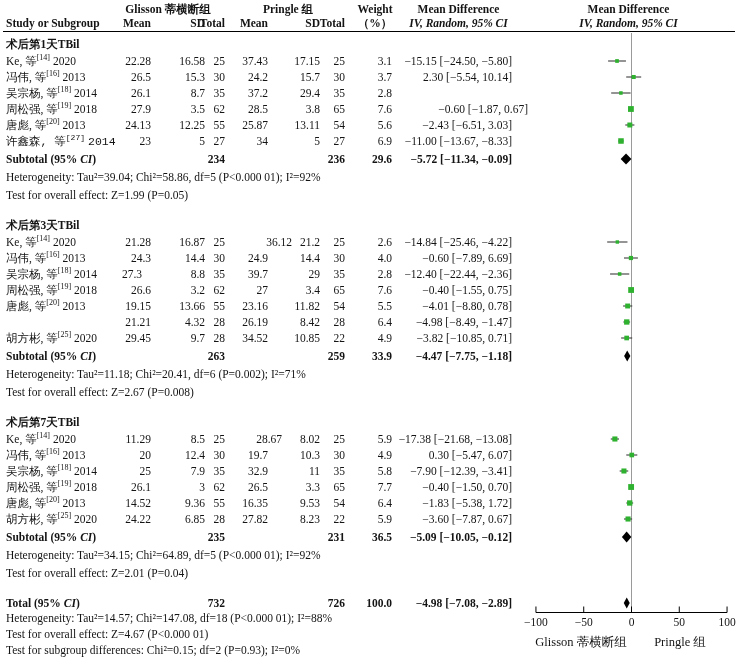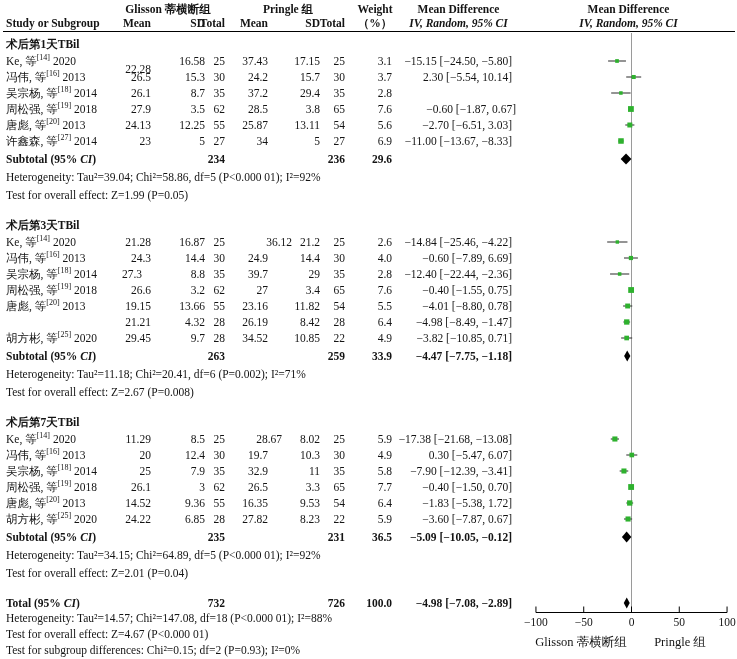--- a/index.html
+++ b/index.html
@@ -38,21 +38,21 @@
   <div class="hcell c it" style="left:556px;top:16px;width:145px">IV, Random, 95% CI</div>
 
   <div class="rule"></div>
 
   <div id="rows">
       <div class="row" style="top: 36.5px;">
         <div class="cell bold" style="left: 6px; width: 320px;">术后第1天TBil</div>
       </div>
       <div class="row" style="top: 53.5px;">
         <div class="cell" style="left: 6px; width: 260px;"><span>Ke, 等</span><sup>[14]</sup><span style="margin-left: 3px;">2020</span></div>
-        <div class="cell r" style="left: 81px; width: 70px; margin-top: 8px;">22.28</div>
+        <div class="cell r" style="left: 81px; width: 70px;">22.28</div>
         <div class="cell r" style="left: 135px; width: 70px;">16.58</div>
         <div class="cell r" style="left: 155px; width: 70px;">25</div>
         <div class="cell r" style="left: 198px; width: 70px;">37.43</div>
         <div class="cell r" style="left: 250px; width: 70px;">17.15</div>
         <div class="cell r" style="left: 275px; width: 70px;">25</div>
         <div class="cell r" style="left: 322px; width: 70px;">3.1</div>
         <div class="cell r" style="left: 362px; width: 150px;">−15.15 [−24.50, −5.80]</div>
       </div>
       <div class="row" style="top: 69.5px;">
         <div class="cell" style="left: 6px; width: 260px;"><span>冯伟, 等</span><sup>[16]</sup><span style="margin-left: 3px;">2013</span></div>
@@ -77,49 +77,50 @@
       </div>
       <div class="row" style="top: 101.5px;">
         <div class="cell" style="left: 6px; width: 260px;"><span>周松强, 等</span><sup>[19]</sup><span style="margin-left: 3px;">2018</span></div>
         <div class="cell r" style="left: 81px; width: 70px;">27.9</div>
         <div class="cell r" style="left: 135px; width: 70px;">3.5</div>
         <div class="cell r" style="left: 155px; width: 70px;">62</div>
         <div class="cell r" style="left: 198px; width: 70px;">28.5</div>
         <div class="cell r" style="left: 250px; width: 70px;">3.8</div>
         <div class="cell r" style="left: 275px; width: 70px;">65</div>
         <div class="cell r" style="left: 322px; width: 70px;">7.6</div>
-        <div class="cell r" style="left: 366px; width: 150px; text-align: right;">−0.60 [−1.87, 0.67]</div>
+        <div class="cell r" style="left: 378px; width: 150px; text-align: right;">−0.60 [−1.87, 0.67]</div>
       </div>
       <div class="row" style="top: 117.5px;">
         <div class="cell" style="left: 6px; width: 260px;"><span>唐彪, 等</span><sup>[20]</sup><span style="margin-left: 3px;">2013</span></div>
         <div class="cell r" style="left: 81px; width: 70px;">24.13</div>
         <div class="cell r" style="left: 135px; width: 70px;">12.25</div>
         <div class="cell r" style="left: 155px; width: 70px;">55</div>
         <div class="cell r" style="left: 198px; width: 70px;">25.87</div>
         <div class="cell r" style="left: 250px; width: 70px;">13.11</div>
         <div class="cell r" style="left: 275px; width: 70px;">54</div>
         <div class="cell r" style="left: 322px; width: 70px;">5.6</div>
-        <div class="cell r" style="left: 362px; width: 150px;">−2.70 [−6.51, 3.03]</div>
+        <div class="cell r" style="left: 362px; width: 150px;">−2.43 [−6.51, 3.03]</div>
       </div>
       <div class="row" style="top: 133.5px;">
-        <div class="cell" style="left: 6px; width: 260px;"><span>许鑫森, 等</span><sup>[27]</sup><span style="margin-left: 3px;">2014</span></div>
+        <div class="cell" style="left: 6px; width: 260px; font-family: Liberation Mono, monospace;"><span>许鑫森, 等</span><sup>[27]</sup><span style="margin-left: 3px;">2014</span></div>
         <div class="cell r" style="left: 81px; width: 70px;">23</div>
         <div class="cell r" style="left: 135px; width: 70px;">5</div>
         <div class="cell r" style="left: 155px; width: 70px;">27</div>
         <div class="cell r" style="left: 198px; width: 70px;">34</div>
         <div class="cell r" style="left: 250px; width: 70px;">5</div>
         <div class="cell r" style="left: 275px; width: 70px;">27</div>
         <div class="cell r" style="left: 322px; width: 70px;">6.9</div>
         <div class="cell r" style="left: 362px; width: 150px;">−11.00 [−13.67, −8.33]</div>
       </div>
       <div class="row" style="top: 151.5px;">
         <div class="cell bold" style="left: 6px; width: 260px;"><span>Subtotal (95% </span><i>CI</i><span>)</span></div>
         <div class="cell r bold" style="left: 155px; width: 70px;">234</div>
         <div class="cell r bold" style="left: 275px; width: 70px;">236</div>
         <div class="cell r bold" style="left: 322px; width: 70px;">29.6</div>
+        <div class="cell r bold" style="left: 362px; width: 150px;">−5.72 [−11.34, −0.09]</div>
       </div>
       <div class="row" style="top: 169.5px;">
         <div class="cell" style="left: 6px; width: 500px;">Heterogeneity: Tau²=39.04; Chi²=58.86, df=5 (P&lt;0.000 01); I²=92%</div>
       </div>
       <div class="row" style="top: 187.5px;">
         <div class="cell" style="left: 6px; width: 500px;">Test for overall effect: Z=1.99 (P=0.05)</div>
       </div>
       <div class="row" style="top: 217.5px;">
         <div class="cell bold" style="left: 6px; width: 320px;">术后第3天TBil</div>
       </div>

